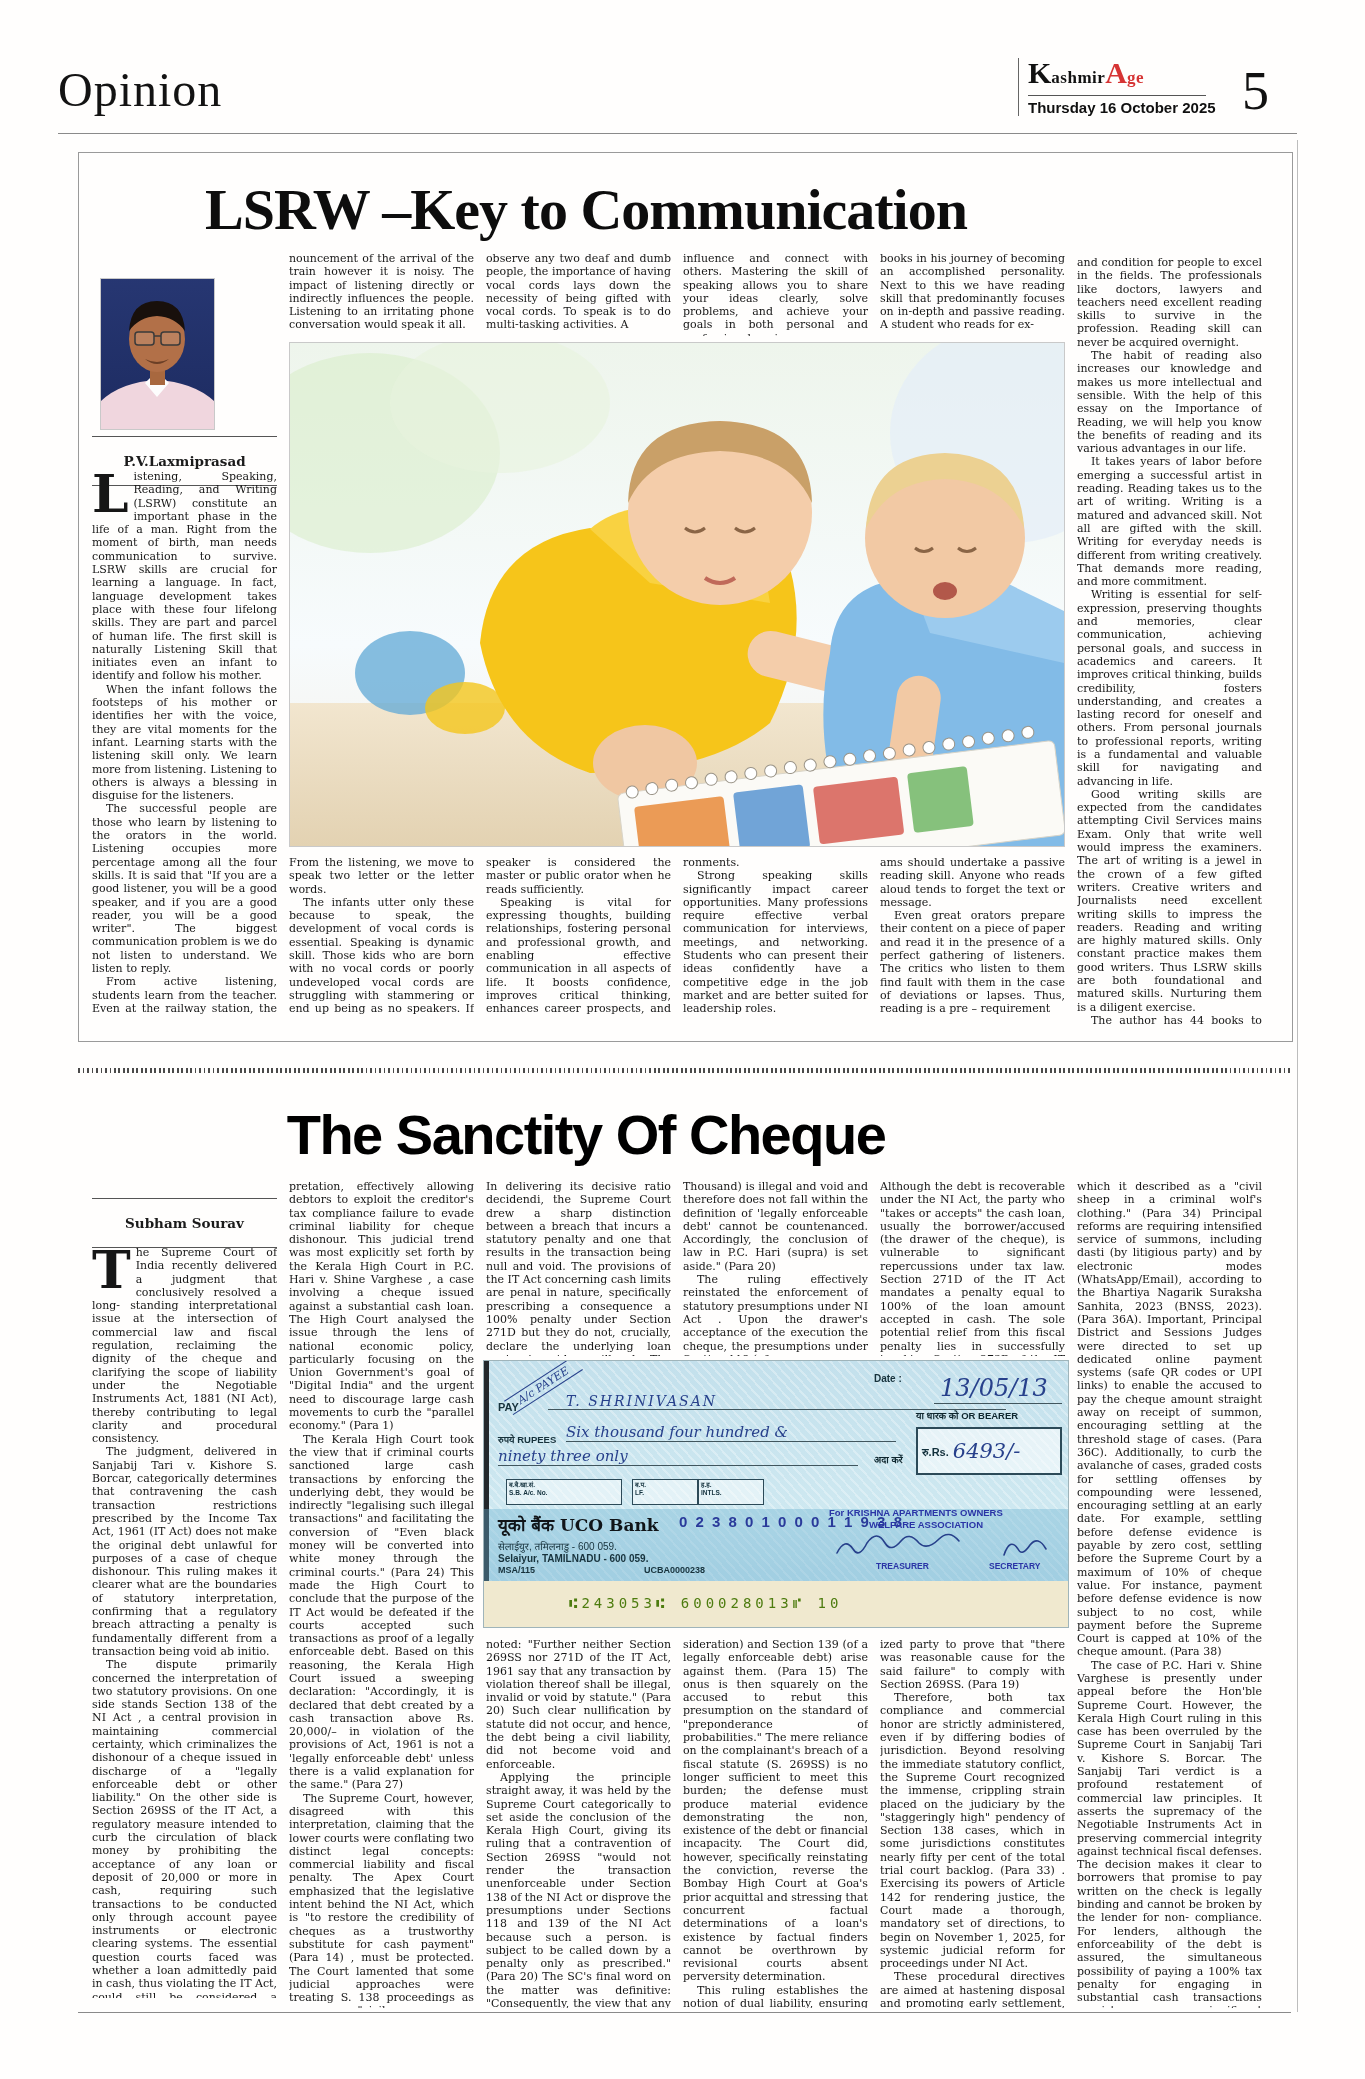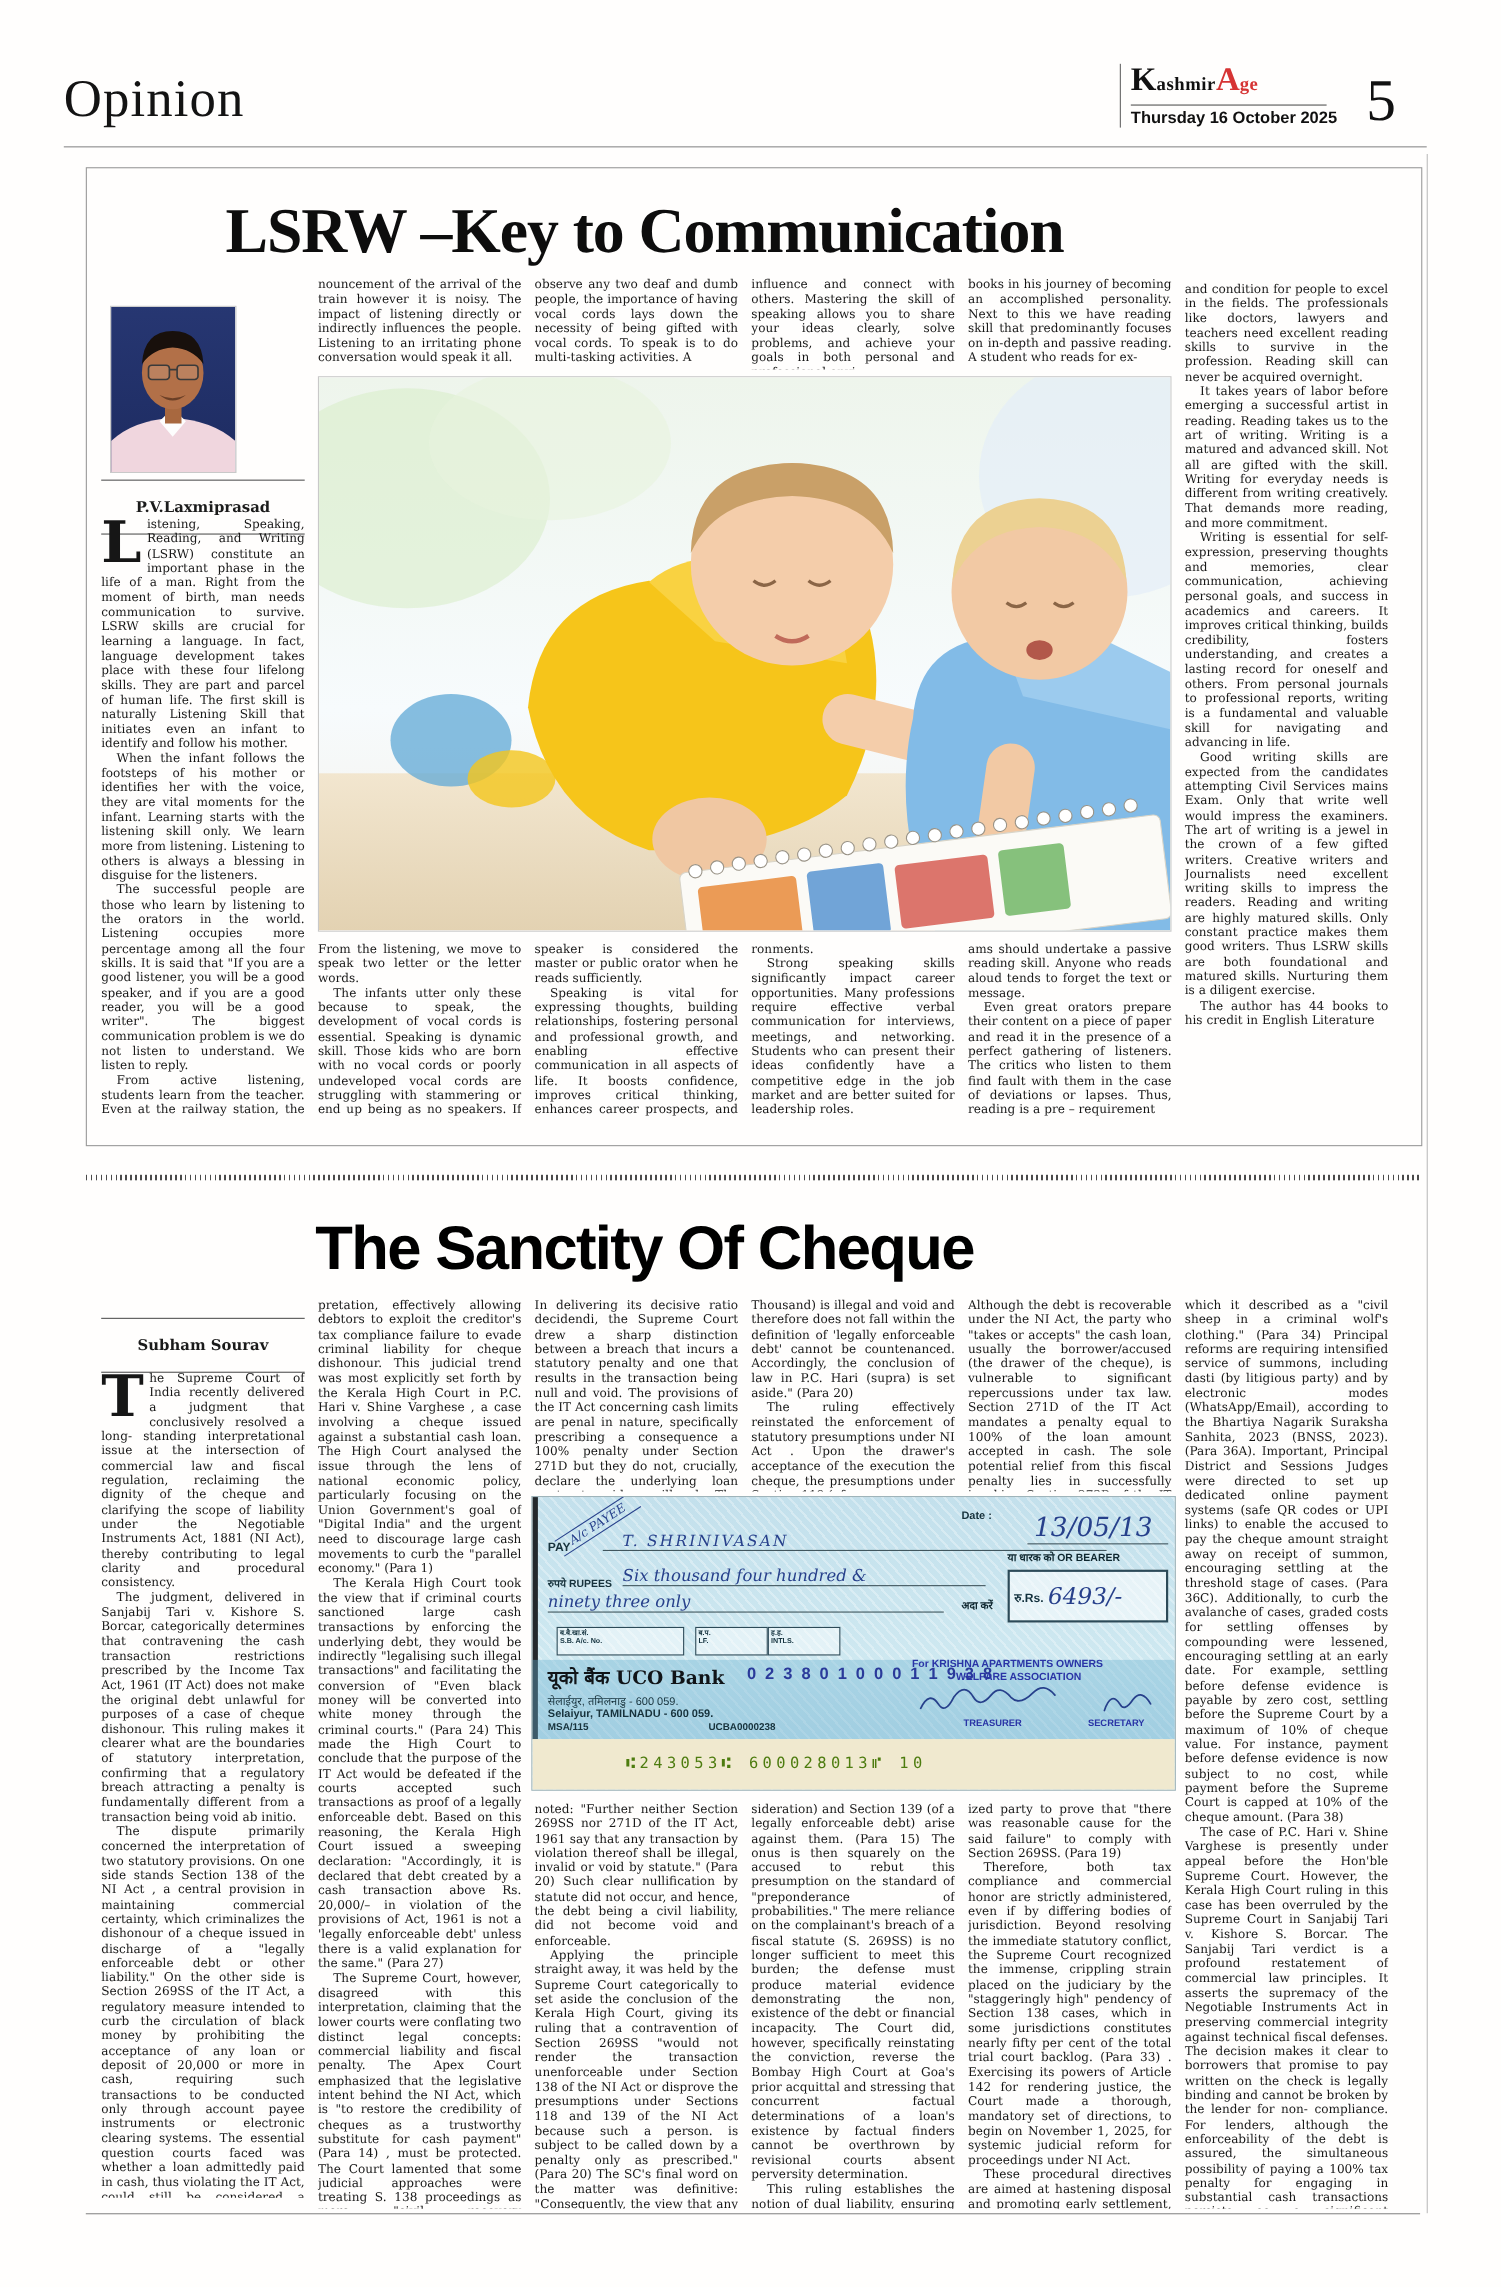--- a/index.html
+++ b/index.html
@@ -205,20 +205,21 @@
       <p>ronments.</p>
       <p>Strong speaking skills significantly impact career opportunities. Many professions require effective verbal communication for interviews, meetings, and networking. Students who can present their ideas confidently have a competitive edge in the job market and are better suited for leadership roles.</p>
       <p>Aristotle read thousands of</p>
     </div>
   <div class="colblock" style="left:880px;top:856px;height:160px;">
       <p>ams should undertake a passive reading skill. Anyone who reads aloud tends to forget the text or message.</p>
       <p>Even great orators prepare their content on a piece of paper and read it in the presence of a perfect gathering of listeners. The critics who listen to them find fault with them in the case of deviations or lapses. Thus, reading is a pre – requirement</p>
     </div>
   <div class="colblock" style="left:1077px;top:256px;height:772px;">
       <p>and condition for people to excel in the fields. The professionals like doctors, lawyers and teachers need excellent reading skills to survive in the profession. Reading skill can never be acquired overnight.</p>
+      <p>The habit of reading also increases our knowledge and makes us more intellectual and sensible. With the help of this essay on the Importance of Reading, we will help you know the benefits of reading and its various advantages in our life.</p>
       <p>It takes years of labor before emerging a successful artist in reading. Reading takes us to the art of writing. Writing is a matured and advanced skill. Not all are gifted with the skill. Writing for everyday needs is different from writing creatively. That demands more reading, and more commitment.</p>
       <p>Writing is essential for self-expression, preserving thoughts and memories, clear communication, achieving personal goals, and success in academics and careers. It improves critical thinking, builds credibility, fosters understanding, and creates a lasting record for oneself and others. From personal journals to professional reports, writing is a fundamental and valuable skill for navigating and advancing in life.</p>
       <p>Good writing skills are expected from the candidates attempting Civil Services mains Exam. Only that write well would impress the examiners. The art of writing is a jewel in the crown of a few gifted writers. Creative writers and Journalists need excellent writing skills to impress the readers. Reading and writing are highly matured skills. Only constant practice makes them good writers. Thus LSRW skills are both foundational and matured skills. Nurturing them is a diligent exercise.</p>
       <p>The author has 44 books to his credit in English Literature</p>
     </div>
 
   <div class="a2-sep"></div>
   <div class="a2-title">The Sanctity Of Cheque</div>
   <div class="author-plate" style="left:92px;top:1198px;">Subham Sourav</div>
 

